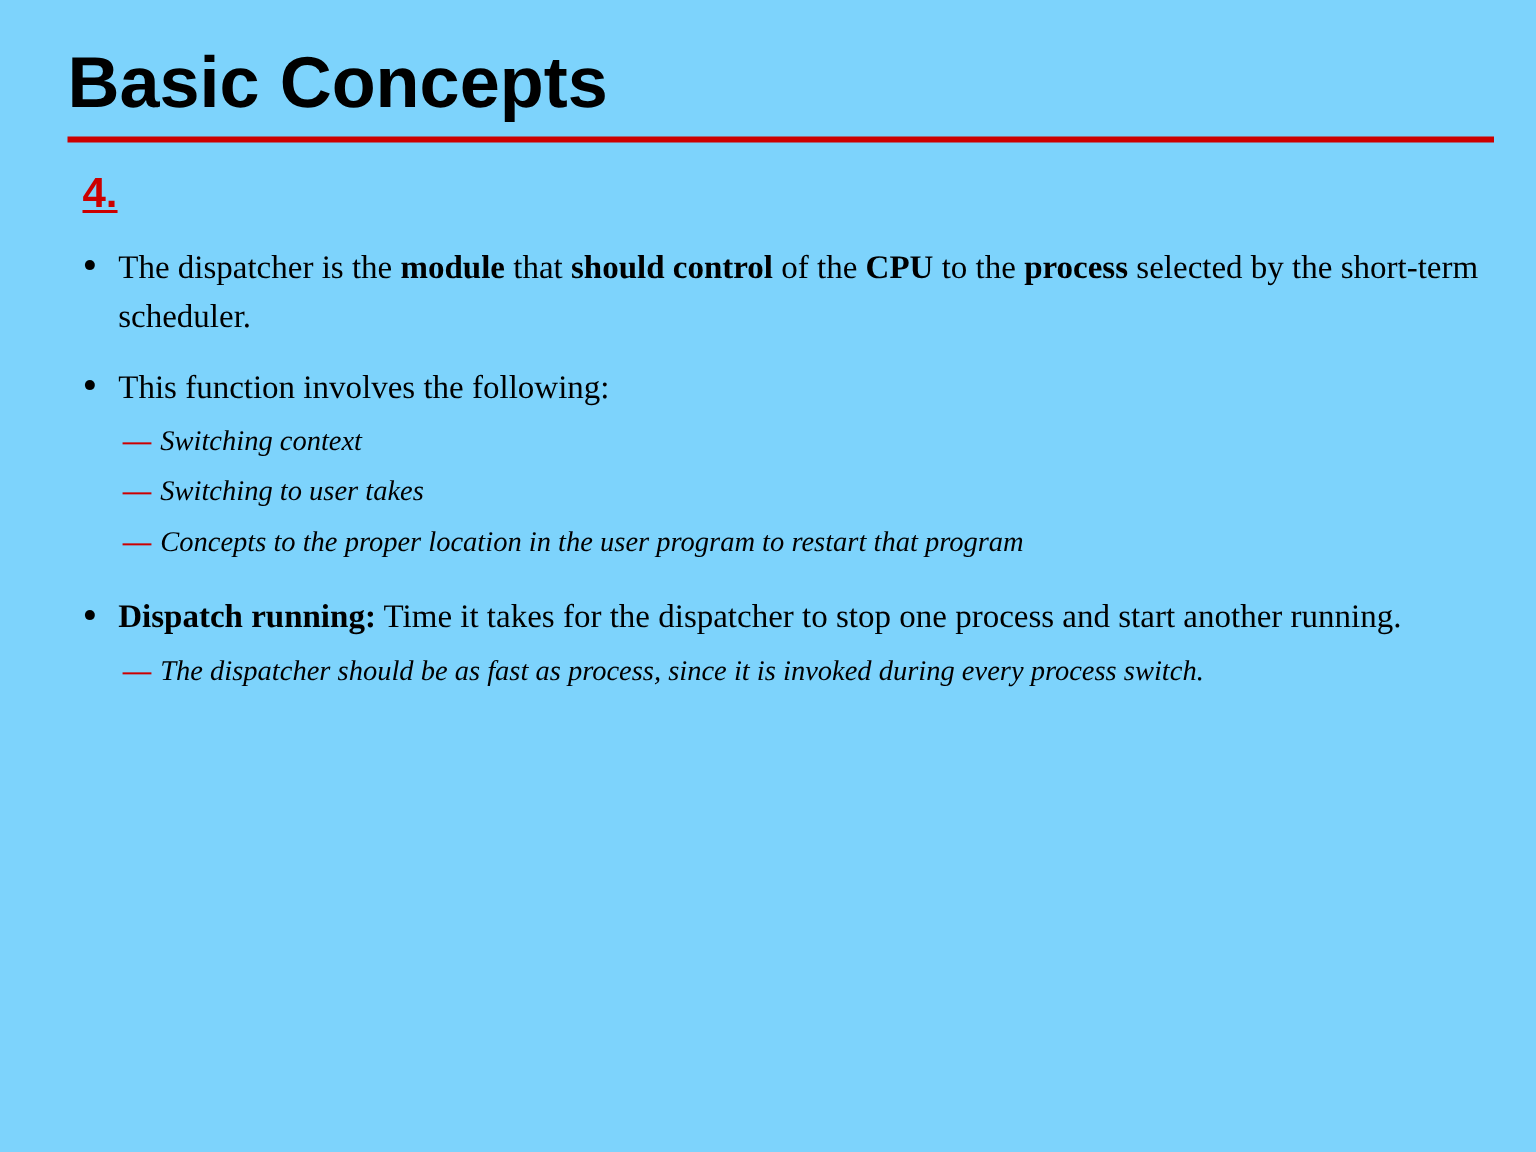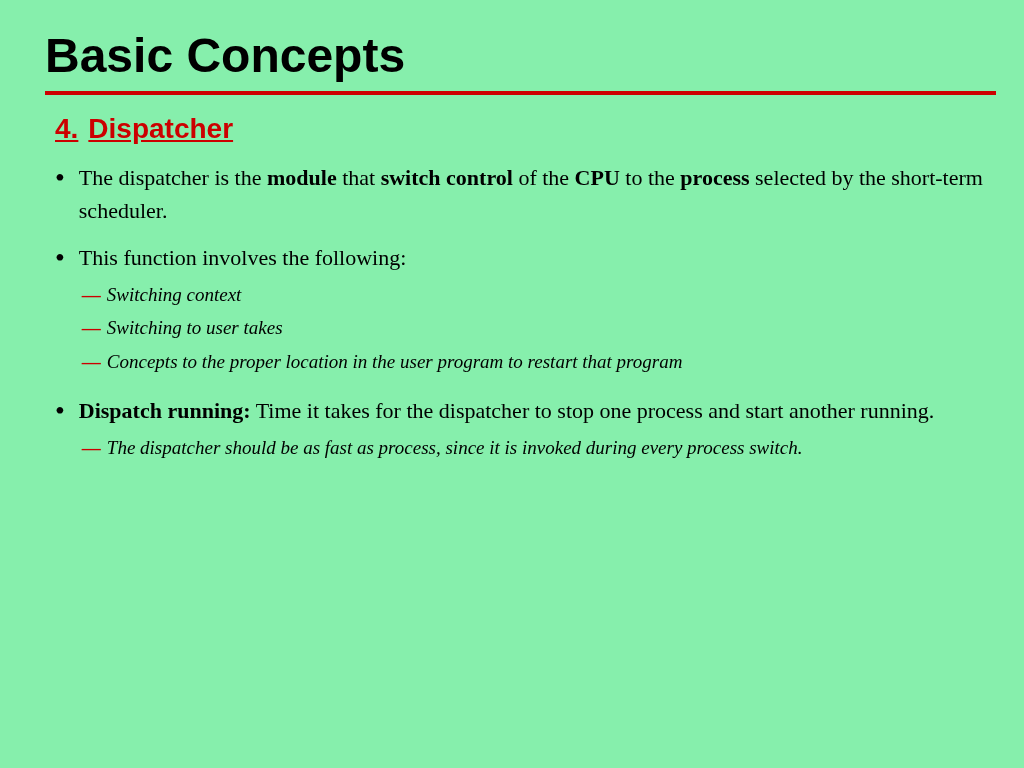--- a/index.html
+++ b/index.html
@@ -13,21 +13,21 @@
       font-family: 'Times New Roman', Times, serif;
       width: 1024px;
       height: 768px;
       overflow: hidden;
     }
 
     .slide {
       width: 1024px;
       height: 768px;
       padding: 30px 28px 30px 45px;
-      background: #86efac;
+      background: #7dd3fc;
       display: flex;
       flex-direction: column;
     }
 
     .slide-title {
       font-family: Arial, Helvetica, sans-serif;
       font-size: 48px;
       font-weight: 900;
       color: #000000;
       margin-bottom: 8px;
@@ -130,29 +130,28 @@
 <body>
 
 <div class="slide">
   <h1 class="slide-title">Basic Concepts</h1>
   <hr class="title-divider">
 
   <div class="slide-content">
 
     <div class="section-heading">
       <span class="section-number">4.</span>
-      <span>Dispatcher</span>
     </div>
 
     <ul class="bullet-list">
 
       <li class="bullet-item">
         <span class="bullet-dot">•</span>
         <span class="bullet-text">
-          The dispatcher is the <strong>module</strong> that <strong>switch control</strong> of the <strong>CPU</strong> to the <strong>process</strong> selected by the short-term scheduler.
+          The dispatcher is the <strong>module</strong> that <strong>should control</strong> of the <strong>CPU</strong> to the <strong>process</strong> selected by the short-term scheduler.
         </span>
       </li>
 
       <li class="bullet-item spaced-bullet">
         <span class="bullet-dot">•</span>
         <span class="bullet-text">
           This function involves the following:
           <ul class="sub-list">
             <li class="sub-item">
               <span class="sub-dash">—</span>

